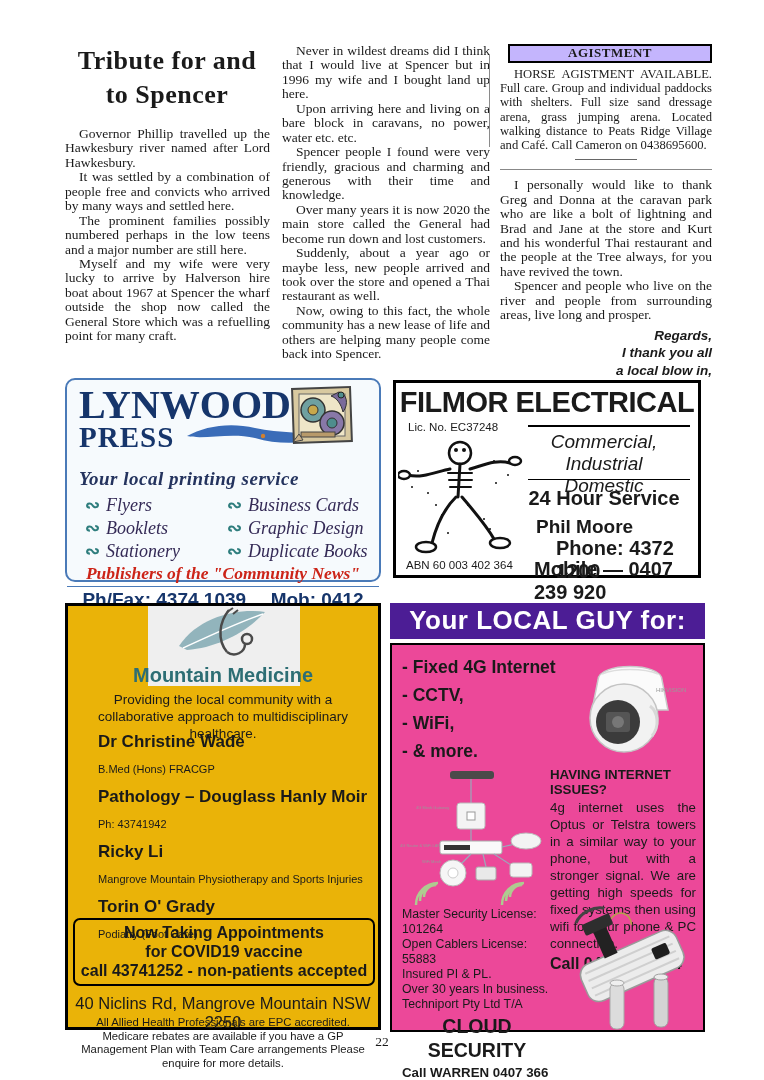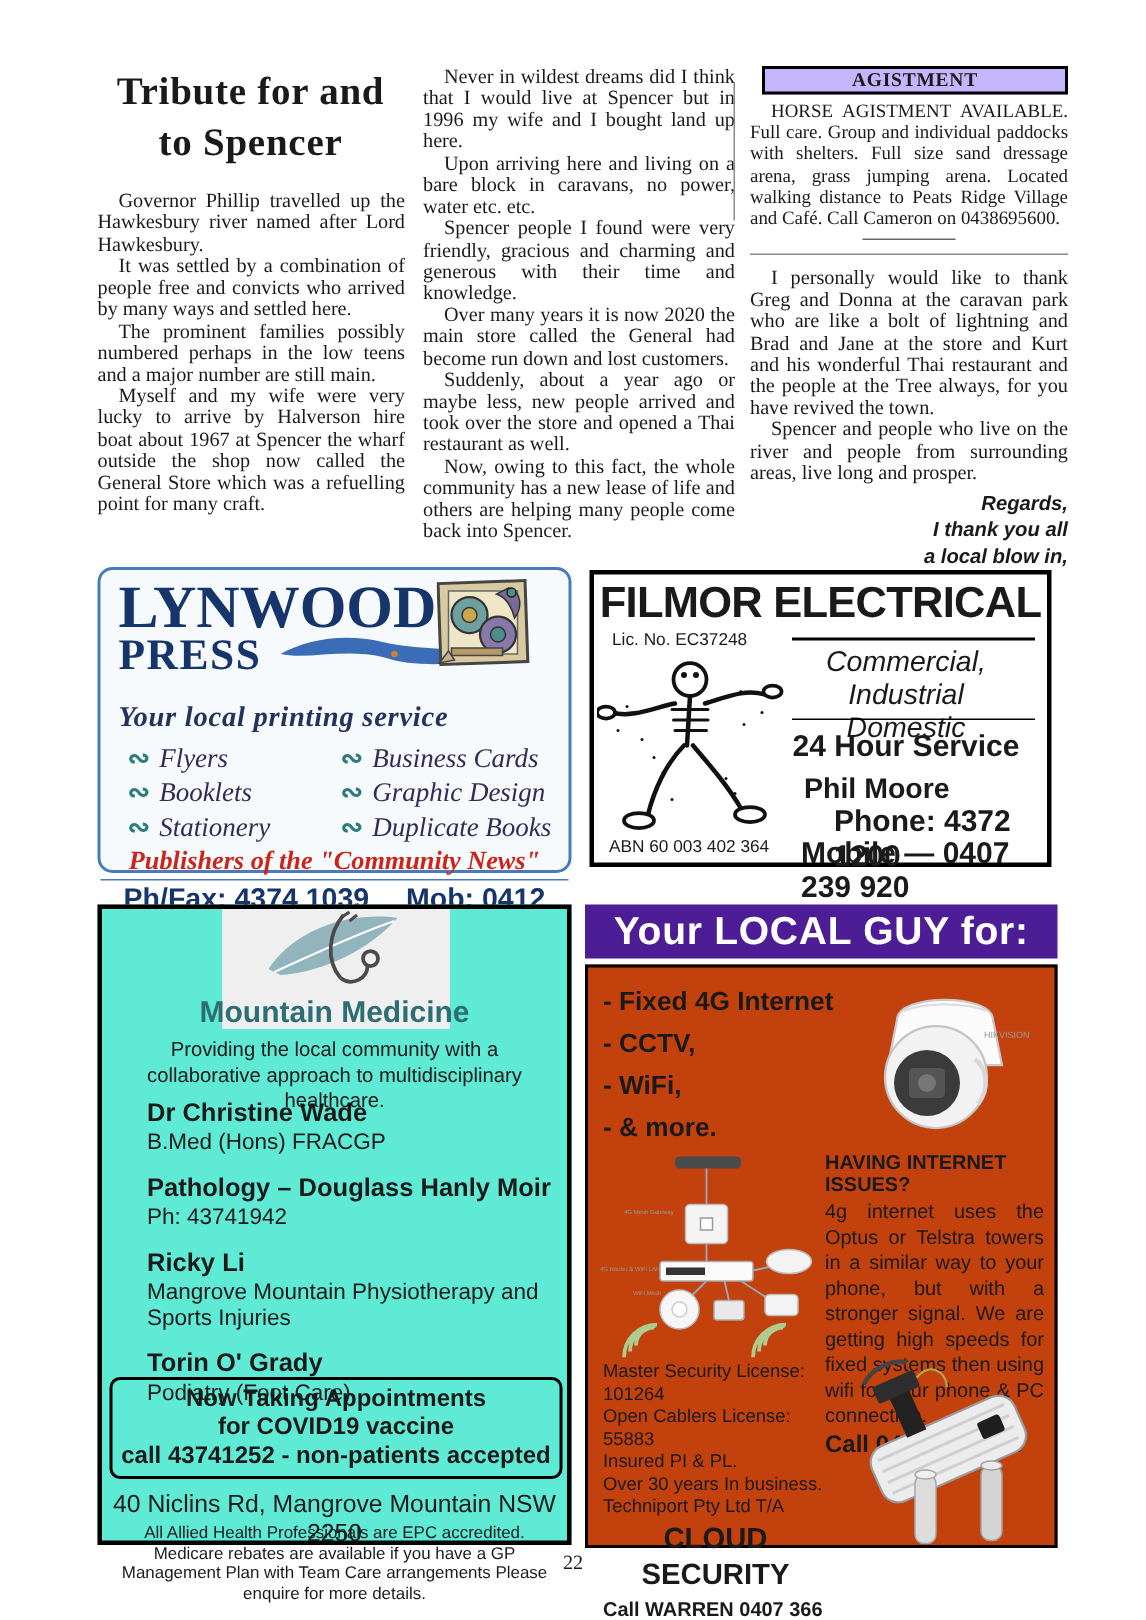--- a/index.html
+++ b/index.html
@@ -59,42 +59,42 @@
   .fil-hours{position:absolute;left:120px;right:6px;top:104px;text-align:center;
     font-weight:bold;font-size:20px;}
   .fil-name{position:absolute;left:140px;top:133px;font-weight:bold;font-size:19px;}
   .fil-phone{position:absolute;left:160px;top:154px;font-weight:bold;font-size:20px;}
   .fil-mobile{position:absolute;left:138px;top:175px;font-weight:bold;font-size:20px;}
   .fil-abn{position:absolute;left:10px;top:176px;font-size:11.5px;}
   .fil-skel{position:absolute;left:2px;top:52px;}
 
   
   .medicine{left:65px;top:603px;width:316px;height:427px;border:3px solid #000;
-    background:#5eead4;box-sizing:border-box;font-family:"Liberation Sans",sans-serif;}
+    background:#eab308;box-sizing:border-box;font-family:"Liberation Sans",sans-serif;}
   .med-logo{position:absolute;left:80px;top:0px;width:152px;height:80px;background:#efefef;
     text-align:center;}
   .med-name{position:absolute;left:0;top:58px;width:100%;text-align:center;
     color:#2d6e74;font-weight:bold;font-size:20px;}
   .med-tagline{position:absolute;left:12px;top:86px;width:286px;text-align:center;font-size:13.5px;line-height:1.25;}
   .med-entries{position:absolute;left:30px;top:126px;width:275px;}
   .med-entry{margin-bottom:12px;}
   .med-entry .nm{font-weight:bold;font-size:17px;}
-  .med-entry .dt{font-size:15px;margin-top:1px;}
+  .med-entry .dt{font-size:11px;margin-top:11px;}
   .med-notice{position:absolute;left:5px;top:312px;width:298px;border:2.5px solid #000;
     border-radius:7px;text-align:center;font-weight:bold;font-size:16px;line-height:1.2;padding:3px 0;}
   .med-address{position:absolute;left:0;top:388px;width:100%;text-align:center;font-size:16.5px;}
   .med-fine{position:absolute;left:8px;top:410px;width:294px;text-align:center;font-size:11.3px;line-height:1.2;}
 
   
   .localguy{left:390px;top:603px;width:315px;height:429px;box-sizing:border-box;
     font-family:"Liberation Sans",sans-serif;}
   .lg-header{position:absolute;left:0;top:0;width:100%;height:36px;background:#4c1d95;color:#fff;
     text-align:center;font-weight:900;font-size:26px;line-height:35px;letter-spacing:.5px;}
   .lg-body{position:absolute;left:0;top:40px;width:100%;height:389px;border:2px solid #000;
-    background:#c2410c;box-sizing:border-box;}
+    background:#ec4899;box-sizing:border-box;}
   .lg-services{position:absolute;left:10px;top:8px;font-weight:bold;font-size:17.5px;line-height:1.6;}
   .lg-camera{position:absolute;left:172px;top:5px;}
   .lg-network{position:absolute;left:6px;top:122px;}
   .lg-right{position:absolute;left:158px;top:122px;width:146px;}
   .lg-issues{font-weight:800;font-size:13.3px;margin:0 0 2px;}
   .lg-para{font-size:13.3px;line-height:1.28;text-align:justify;margin:0;}
   .lg-call{font-weight:800;font-size:16px;margin-top:3px;}
   .lg-license{position:absolute;left:10px;top:262px;width:150px;font-size:12.3px;line-height:1.22;}
   .lg-company{font-weight:800;font-size:19.5px;margin-top:3px;text-align:center;}
   .lg-warren{font-weight:800;font-size:13.3px;margin-top:2px;}
@@ -108,21 +108,21 @@
 <div class="page">
 
   <div class="abs article-title">
     <div>Tribute for and</div>
     <div>to Spencer</div>
   </div>
 
   <div class="abs col col1">
     <p>Governor Phillip travelled up the Hawkesbury river named after Lord Hawkesbury.</p>
     <p>It was settled by a combination of people free and convicts who arrived by many ways and settled here.</p>
-    <p>The prominent families possibly numbered perhaps in the low teens and a major number are still main.</p>
+    <p>The prominent families possibly numbered perhaps in the low teens and a major number are still here.</p>
     <p>Myself and my wife were very lucky to arrive by Halverson hire boat about 1967 at Spencer the wharf outside the shop now called the General Store which was a refuelling point for many craft.</p>
   </div>
 
   <div class="abs col col2">
     <p>Never in wildest dreams did I think that I would live at Spencer but in 1996 my wife and I bought land up here.</p>
     <p>Upon arriving here and living on a bare block in caravans, no power, water etc. etc.</p>
     <p>Spencer people I found were very friendly, gracious and charming and generous with their time and knowledge.</p>
     <p>Over many years it is now 2020 the main store called the General had become run down and lost customers.</p>
     <p>Suddenly, about a year ago or maybe less, new people arrived and took over the store and opened a Thai restaurant as well.</p>
     <p>Now, owing to this fact, the whole community has a new lease of life and others are helping many people come back into Spencer.</p>

